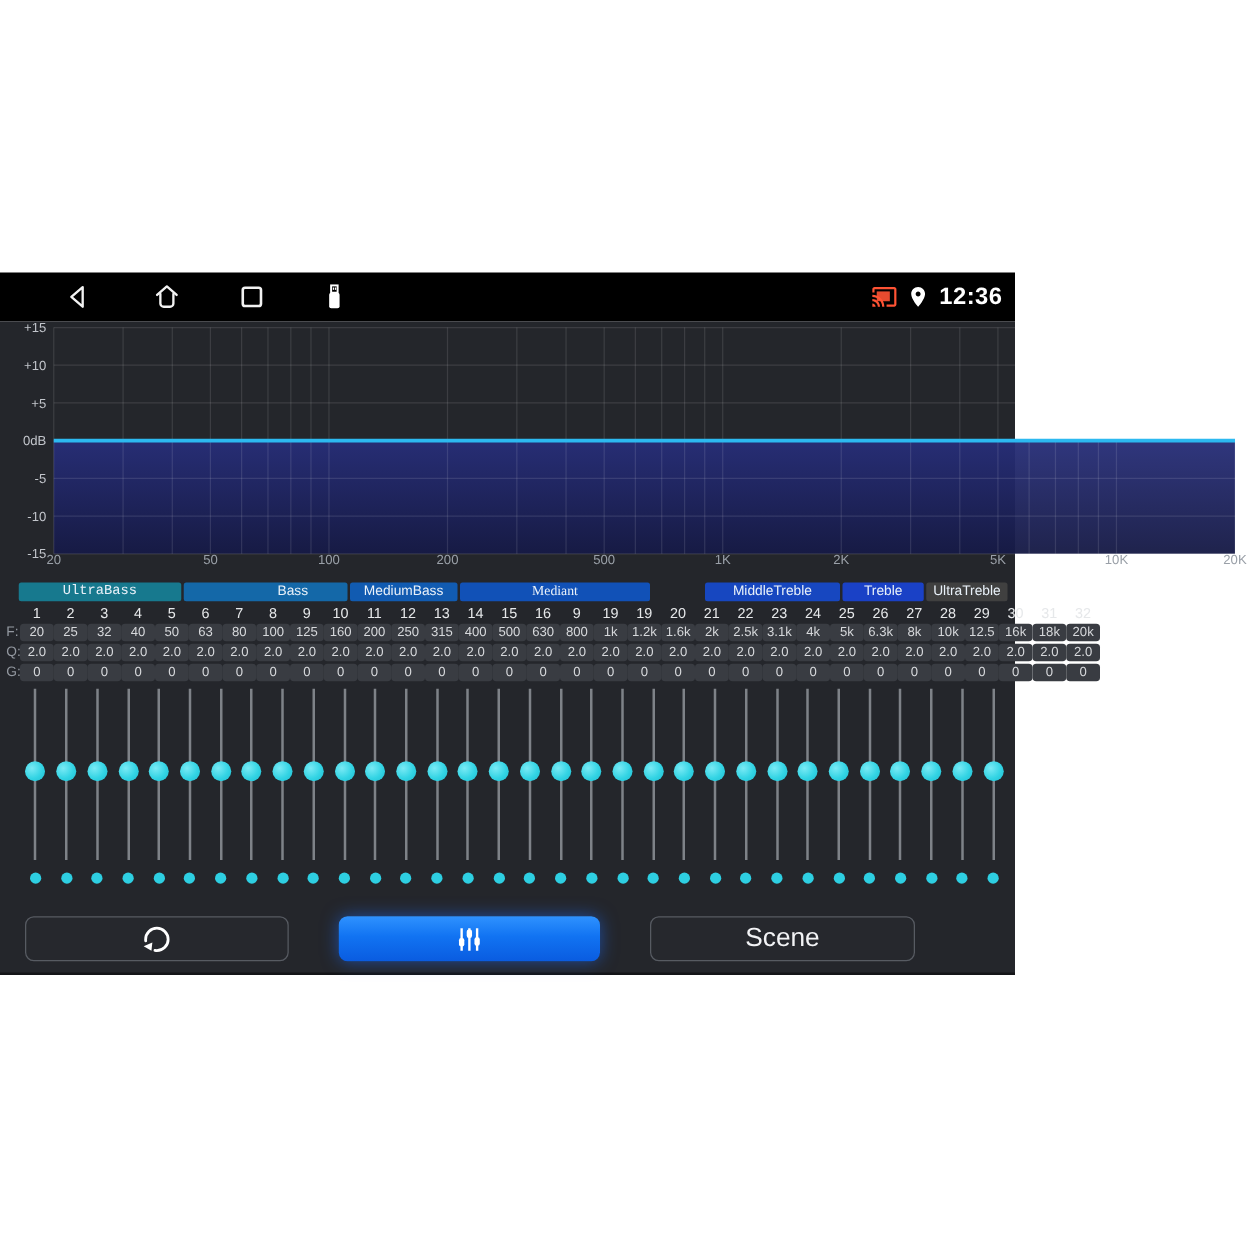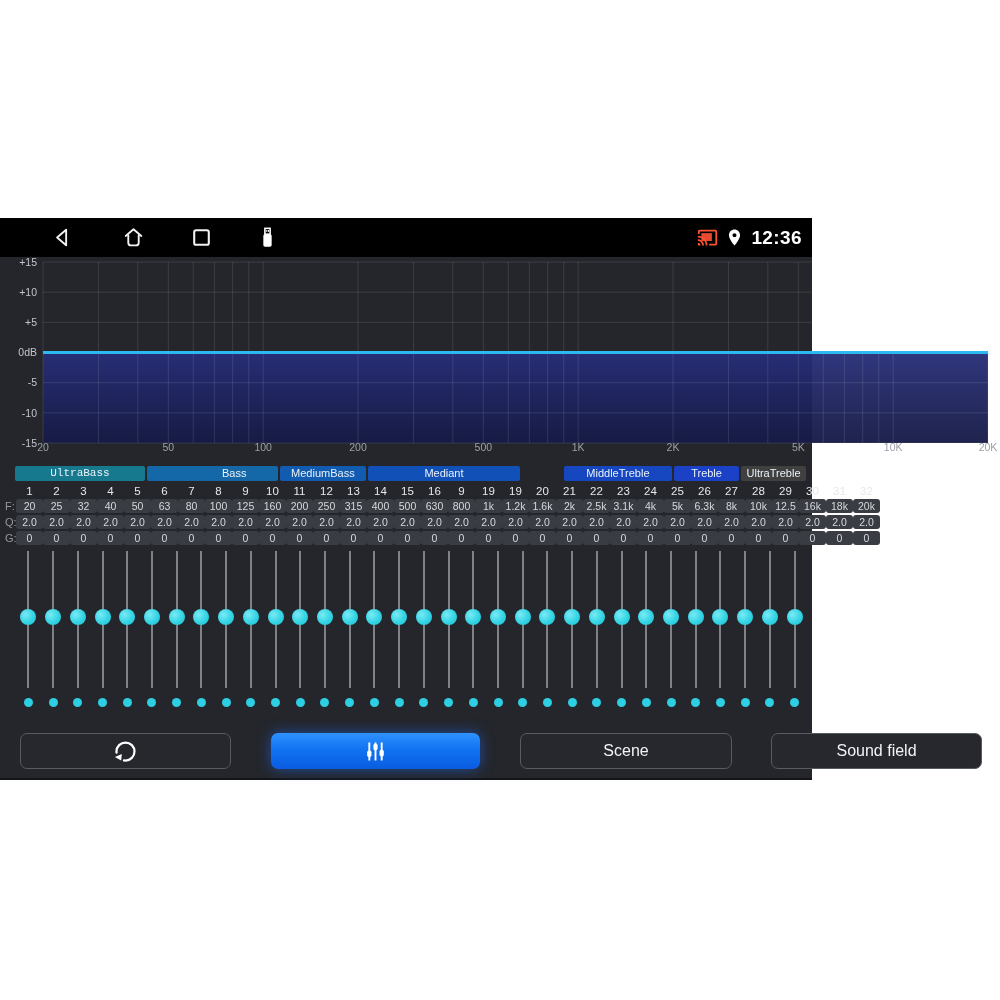--- a/index.html
+++ b/index.html
@@ -40,21 +40,21 @@
   
   .sliders-area{top:292px;height:166px;}
   .slider-col{flex:1;position:relative;}
   .track{position:absolute;left:50%;top:2px;width:2px;height:137px;margin-left:-1px;background:#7e8288;}
   .knob{position:absolute;left:50%;top:60px;width:16px;height:16px;margin-left:-8px;border-radius:50%;
         background:radial-gradient(circle at 35% 35%,#7aeaf5,#33d4e4 55%,#1fbcd0);}
   .dot{position:absolute;left:50%;top:149px;width:9px;height:9px;margin-left:-4.5px;border-radius:50%;background:#2ecfe2;}
 
   
   .btn{position:absolute;top:476px;height:36px;background:#26282d;border:1.5px solid #575b62;border-radius:7px;
-       color:#f2f3f5;font-size:16px;display:flex;align-items:center;justify-content:center;box-sizing:border-box;cursor:pointer;}
+       color:#f2f3f5;font-size:21px;display:flex;align-items:center;justify-content:center;box-sizing:border-box;cursor:pointer;}
   .btn.blue{background:linear-gradient(180deg,#2f92ff 0%,#1173f2 45%,#0a5ce0 100%);border:none;
             box-shadow:0 0 14px rgba(30,110,255,.55);}
 </style>
 </head>
 <body>
 
 <div class="page">
   <div class="screen">
 
     <div class="statusbar">
@@ -156,21 +156,21 @@
               <text x="893.1755513658459" y="194" text-anchor="middle" font-size="10.5" fill="#9aa0a8">10K</text>
               <text x="988" y="194" text-anchor="middle" font-size="10.5" fill="#9aa0a8">20K</text>
             </g>
           </svg>
       </div>
 
       <div class="groups" id="groups">
           <div class="group-seg" style="flex-grow: 6; flex-basis: 0px; background: rgb(23, 121, 142); font-family: Liberation Mono, monospace;"><span>UltraBass</span></div>
           <div class="group-seg" style="flex-grow: 4; flex-basis: 0px; background: rgb(20, 104, 168); padding-left: 44px;"><span>Bass</span></div>
           <div class="group-seg" style="flex-grow: 4; flex-basis: 0px; background: rgb(17, 91, 177);"><span>MediumBass</span></div>
-          <div class="group-seg" style="flex-grow: 7; flex-basis: 0px; background: rgb(17, 81, 183);"><span>Mediant</span></div>
+          <div class="group-seg" style="flex-grow: 7; flex-basis: 0px; background: rgb(17, 81, 183); font-family: Liberation Serif, serif;"><span>Mediant</span></div>
           <div class="group-seg" style="flex-grow: 5; flex-basis: 0px; background: rgb(23, 71, 192); margin-left: 42px;"><span>MiddleTreble</span></div>
           <div class="group-seg" style="flex-grow: 3; flex-basis: 0px; background: rgb(26, 65, 198);"><span>Treble</span></div>
           <div class="group-seg" style="flex-grow: 3; flex-basis: 0px; background: #404040;"><span>UltraTreble</span></div>
         </div>
 
       <div class="rowlab" style="top:242px">F:</div>
       <div class="rowlab" style="top:258px">Q:</div>
       <div class="rowlab" style="top:274px">G:</div>
 
       <div class="cols32 bands-area" id="bands">
@@ -543,18 +543,15 @@
           <line x1="12" y1="4" x2="12" y2="20" stroke="#fff" stroke-width="1.7"></line>
           <line x1="17.5" y1="4" x2="17.5" y2="20" stroke="#fff" stroke-width="1.7"></line>
           <rect x="4.6" y="11" width="3.8" height="6" rx="1.6" fill="#fff"></rect>
           <rect x="10.1" y="5" width="3.8" height="6" rx="1.6" fill="#fff"></rect>
           <rect x="15.6" y="10.5" width="3.8" height="6" rx="1.6" fill="#fff"></rect>
         </svg>
       </div>
       <div class="btn" style="left:520px;width:212px;">
         <span>Scene</span>
       </div>
-      <div class="btn" style="left:771px;width:211px;">
-        <span>Sound field</span>
-      </div>
     </div>
   </div>
 </div>
 
 </body></html>

